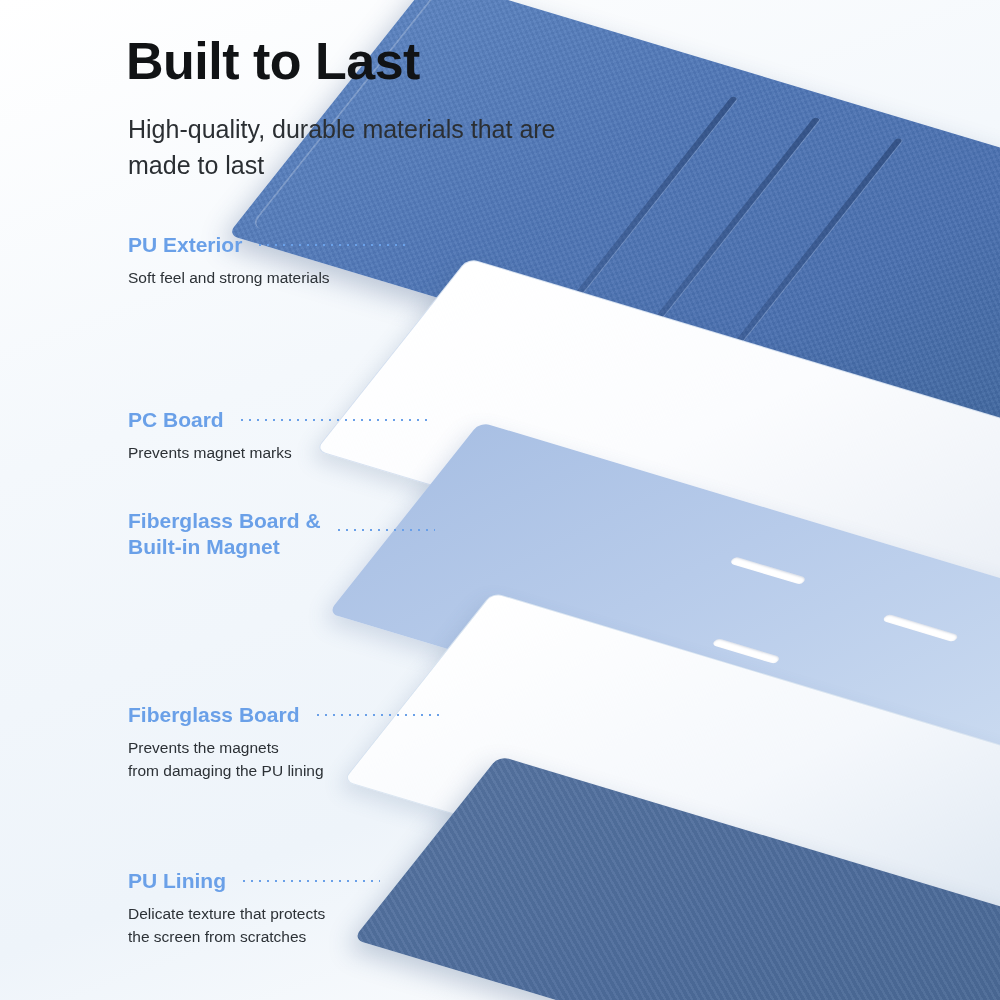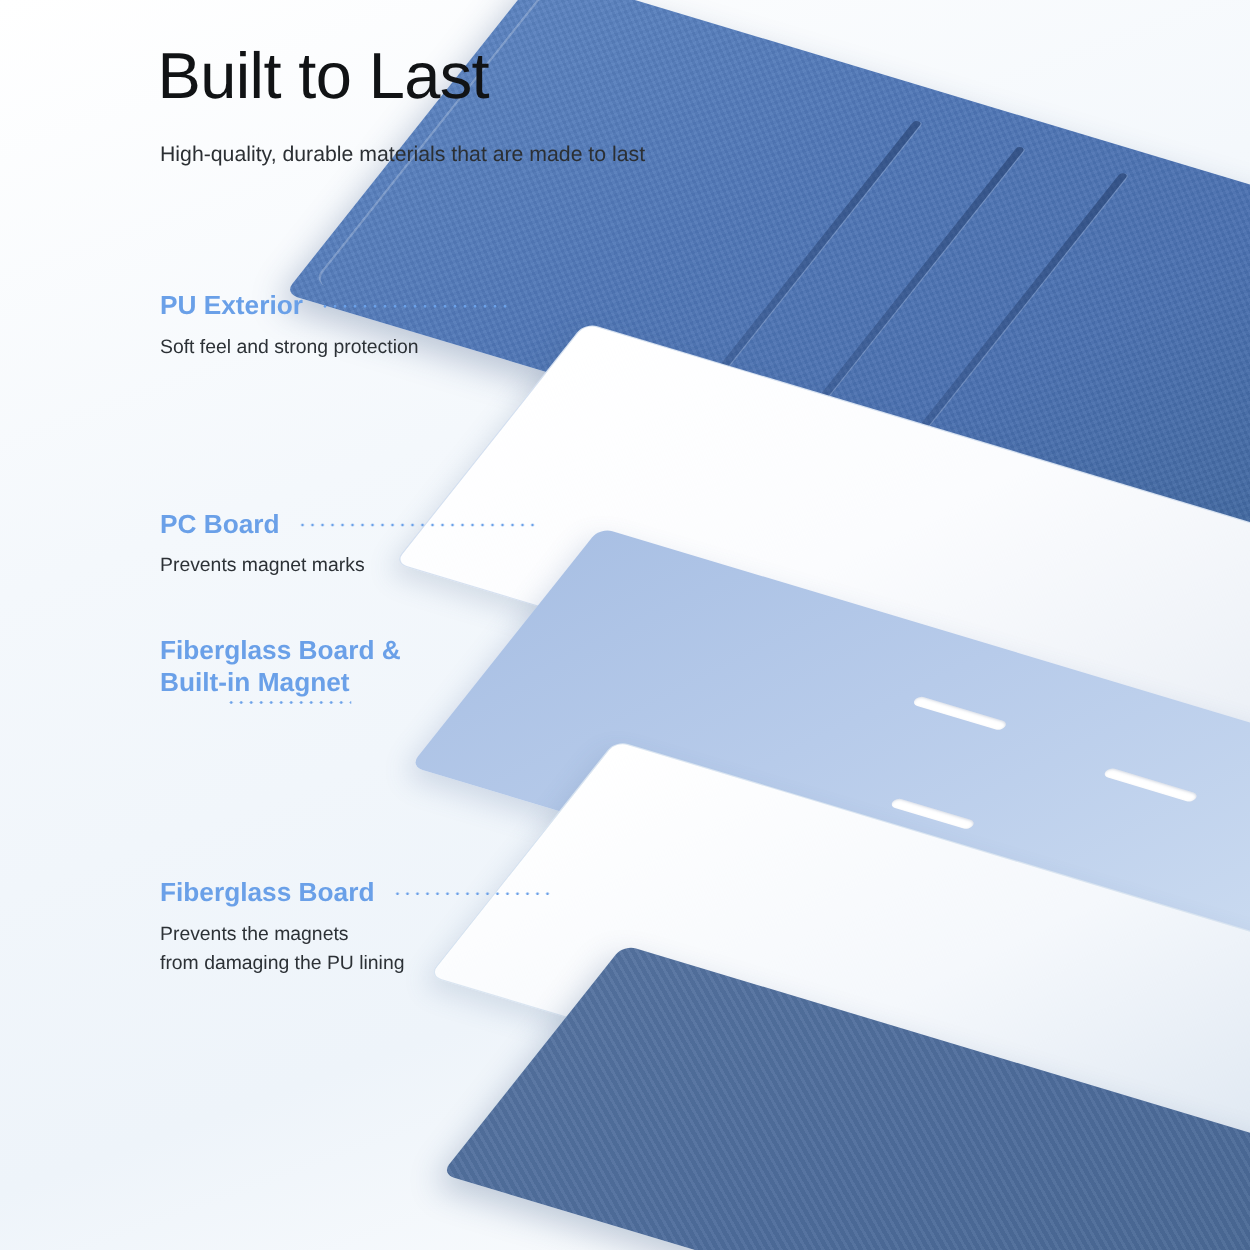--- a/index.html
+++ b/index.html
@@ -156,30 +156,30 @@
   
   .content {
     position: absolute;
     inset: 0;
   }
   .headline {
     position: absolute;
     left: 126px;
     top: 34px;
     font-size: 52px;
-    font-weight: normal;
+    font-weight: bold;
     letter-spacing: -0.5px;
     color: #111315;
     line-height: 1.05;
   }
   .subhead {
     position: absolute;
     left: 128px;
     top: 112px;
-    font-size: 17px;
+    font-size: 25px;
     color: #2b2f33;
     line-height: 1.42;
     max-width: 430px;
   }
 
   .feature {
     position: absolute;
     left: 128px;
   }
   .feature-head {
@@ -217,21 +217,21 @@
   .f-3 { top: 508px; }
   .f-4 { top: 702px; }
   .f-5 { top: 868px; }
 
   .f-1 .leader { width: 150px; }
   .f-2 .leader { width: 192px; }
   .f-3 .leader { width: 100px; }
   .f-4 .leader { width: 128px; }
   .f-5 .leader { width: 140px; }
 
-  .f-3 .feature-head { align-items: flex-end; flex-direction: column; }
+  .f-3 .feature-head { align-items: flex-end; }
   .f-3 .leader { margin-bottom: 9px; }
 </style>
 </head>
 <body>
 
 <div class="poster">
 
   <div class="art">
 
     <div class="slab slab-pu-exterior">
@@ -272,21 +272,21 @@
 
     <div class="headline">Built to Last</div>
     <div class="subhead">High-quality, durable materials
 that are made to last</div>
 
     <div class="feature f-1">
       <div class="feature-head">
         <div class="feature-title">PU Exterior</div>
         <div class="leader"></div>
       </div>
-      <div class="feature-desc">Soft feel and strong protection</div>
+      <div class="feature-desc">Soft feel and strong materials</div>
     </div>
 
     <div class="feature f-2">
       <div class="feature-head">
         <div class="feature-title">PC Board</div>
         <div class="leader"></div>
       </div>
       <div class="feature-desc">Prevents magnet marks</div>
     </div>
 
@@ -300,15 +300,23 @@
 
     <div class="feature f-4">
       <div class="feature-head">
         <div class="feature-title">Fiberglass Board</div>
         <div class="leader"></div>
       </div>
       <div class="feature-desc">Prevents the magnets
 from damaging the PU lining</div>
     </div>
 
+    <div class="feature f-5">
+      <div class="feature-head">
+        <div class="feature-title">PU Lining</div>
+        <div class="leader"></div>
+      </div>
+      <div class="feature-desc">Delicate texture that protects
+the screen from scratches</div>
+    </div>
 
   </div>
 </div>
 
 </body></html>

